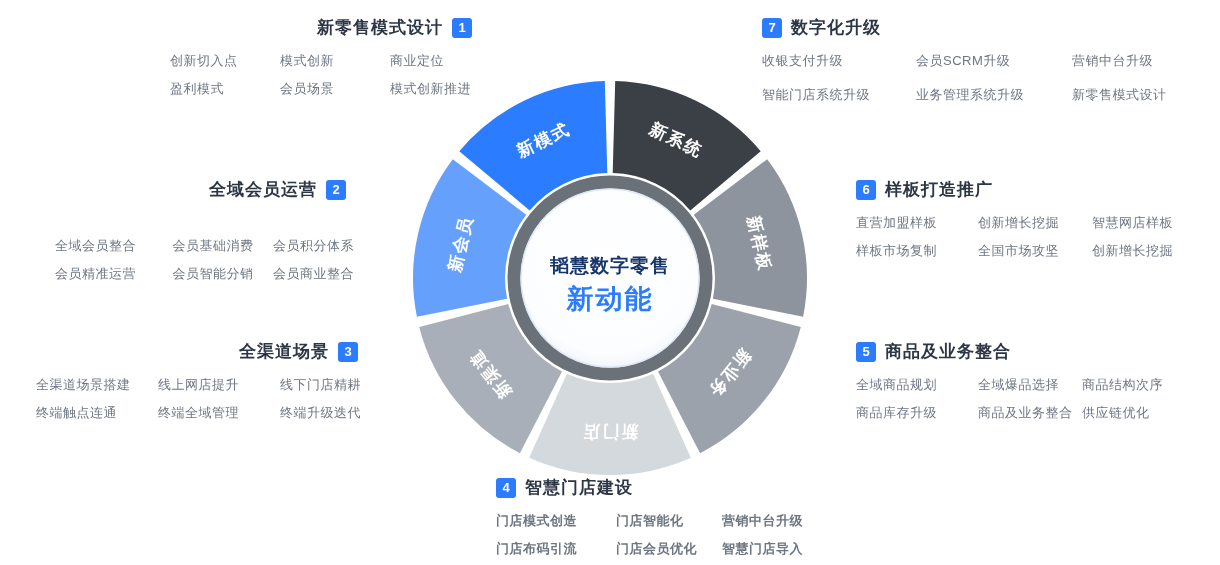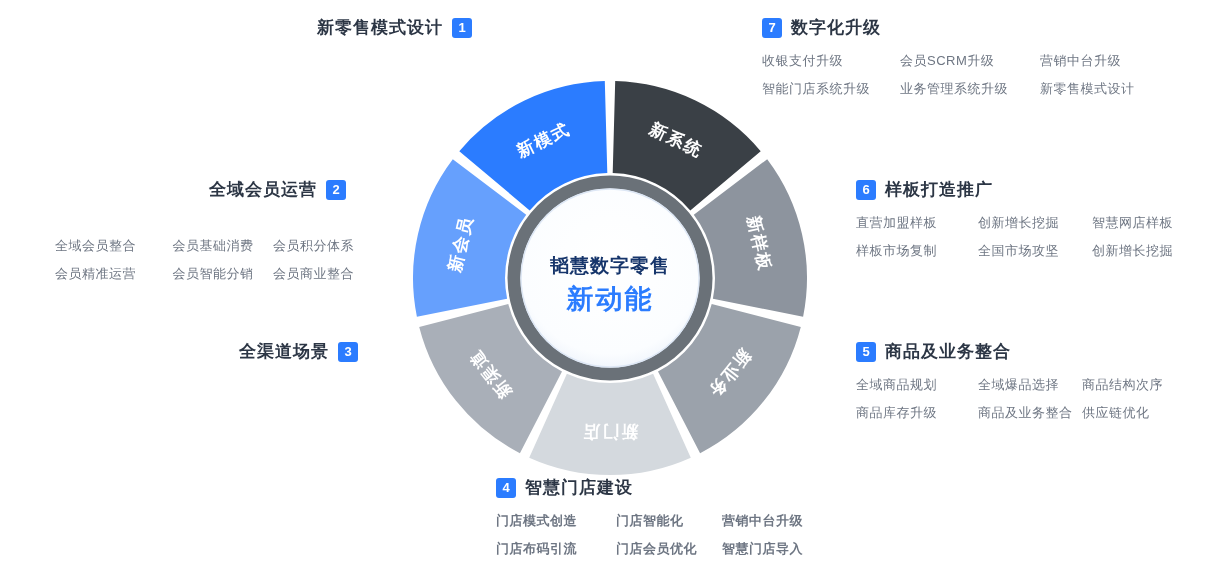--- a/index.html
+++ b/index.html
@@ -34,21 +34,21 @@
   #sec2 .items { grid-template-columns:115px 120px auto;margin-top:36px; }
   #sec3 { left:36px;  top:340px; width:322px; }
   #sec3 .items { grid-template-columns:122px 122px auto; }
   #sec4 { left:496px; top:476px; width:330px; }
   #sec4 .items { grid-template-columns:120px 106px auto;font-weight:bold; }
   #sec5 { left:856px; top:340px; width:334px; }
   #sec5 .items { grid-template-columns:122px 104px auto; }
   #sec6 { left:856px; top:178px; width:340px; }
   #sec6 .items { grid-template-columns:122px 114px auto; }
   #sec7 { left:762px; top:16px;  width:420px; }
-  #sec7 .items { grid-template-columns:138px 140px auto; }
+  #sec7 .items { grid-template-columns:138px 140px auto;gap:16px; }
 </style>
 </head>
 <body>
 
 <div class="canvas">
 
   <svg class="donut" width="1220" height="565" viewBox="0 0 1220 565">
 
     <path d="M615.2 81.1 A197 197 0 0 1 760.7 151.2 L690.3 210.4 A105 105 0 0 0 612.7 173.0 Z" fill="#3a4046"></path>
     <path d="M767.2 159.2 A197 197 0 0 1 803.1 316.8 L712.9 298.7 A105 105 0 0 0 693.8 214.7 Z" fill="#8d949e"></path>
@@ -77,20 +77,28 @@
     <circle cx="610" cy="278" r="89" fill="url(#hubGrad)" stroke="#dde7f5" stroke-width="1.5"></circle>
     <text class="center-title" x="610" y="272">韬慧数字零售</text>
     <text class="center-sub" x="610" y="308">新动能</text>
   </svg>
 
   <section id="sec1" class="sec align-right">
     <div class="trow">
       <span class="sec-title">新零售模式设计</span>
       <span class="badge">1</span>
     </div>
+    <div class="items">
+      <span class="item">创新切入点</span>
+      <span class="item">模式创新</span>
+      <span class="item">商业定位</span>
+      <span class="item">盈利模式</span>
+      <span class="item">会员场景</span>
+      <span class="item">模式创新推进</span>
+    </div>
   </section>
 
   <section id="sec2" class="sec align-right">
     <div class="trow">
       <span class="sec-title">全域会员运营</span>
       <span class="badge">2</span>
     </div>
     <div class="items">
       <span class="item">全域会员整合</span>
       <span class="item">会员基础消费</span>
@@ -98,20 +106,28 @@
       <span class="item">会员精准运营</span>
       <span class="item">会员智能分销</span>
       <span class="item">会员商业整合</span>
     </div>
   </section>
 
   <section id="sec3" class="sec align-right">
     <div class="trow">
       <span class="sec-title">全渠道场景</span>
       <span class="badge">3</span>
+    </div>
+    <div class="items">
+      <span class="item">全渠道场景搭建</span>
+      <span class="item">线上网店提升</span>
+      <span class="item">线下门店精耕</span>
+      <span class="item">终端触点连通</span>
+      <span class="item">终端全域管理</span>
+      <span class="item">终端升级迭代</span>
     </div>
   </section>
 
   <section id="sec4" class="sec">
     <div class="trow">
       <span class="badge">4</span>
       <span class="sec-title">智慧门店建设</span>
     </div>
     <div class="items">
       <span class="item">门店模式创造</span>

